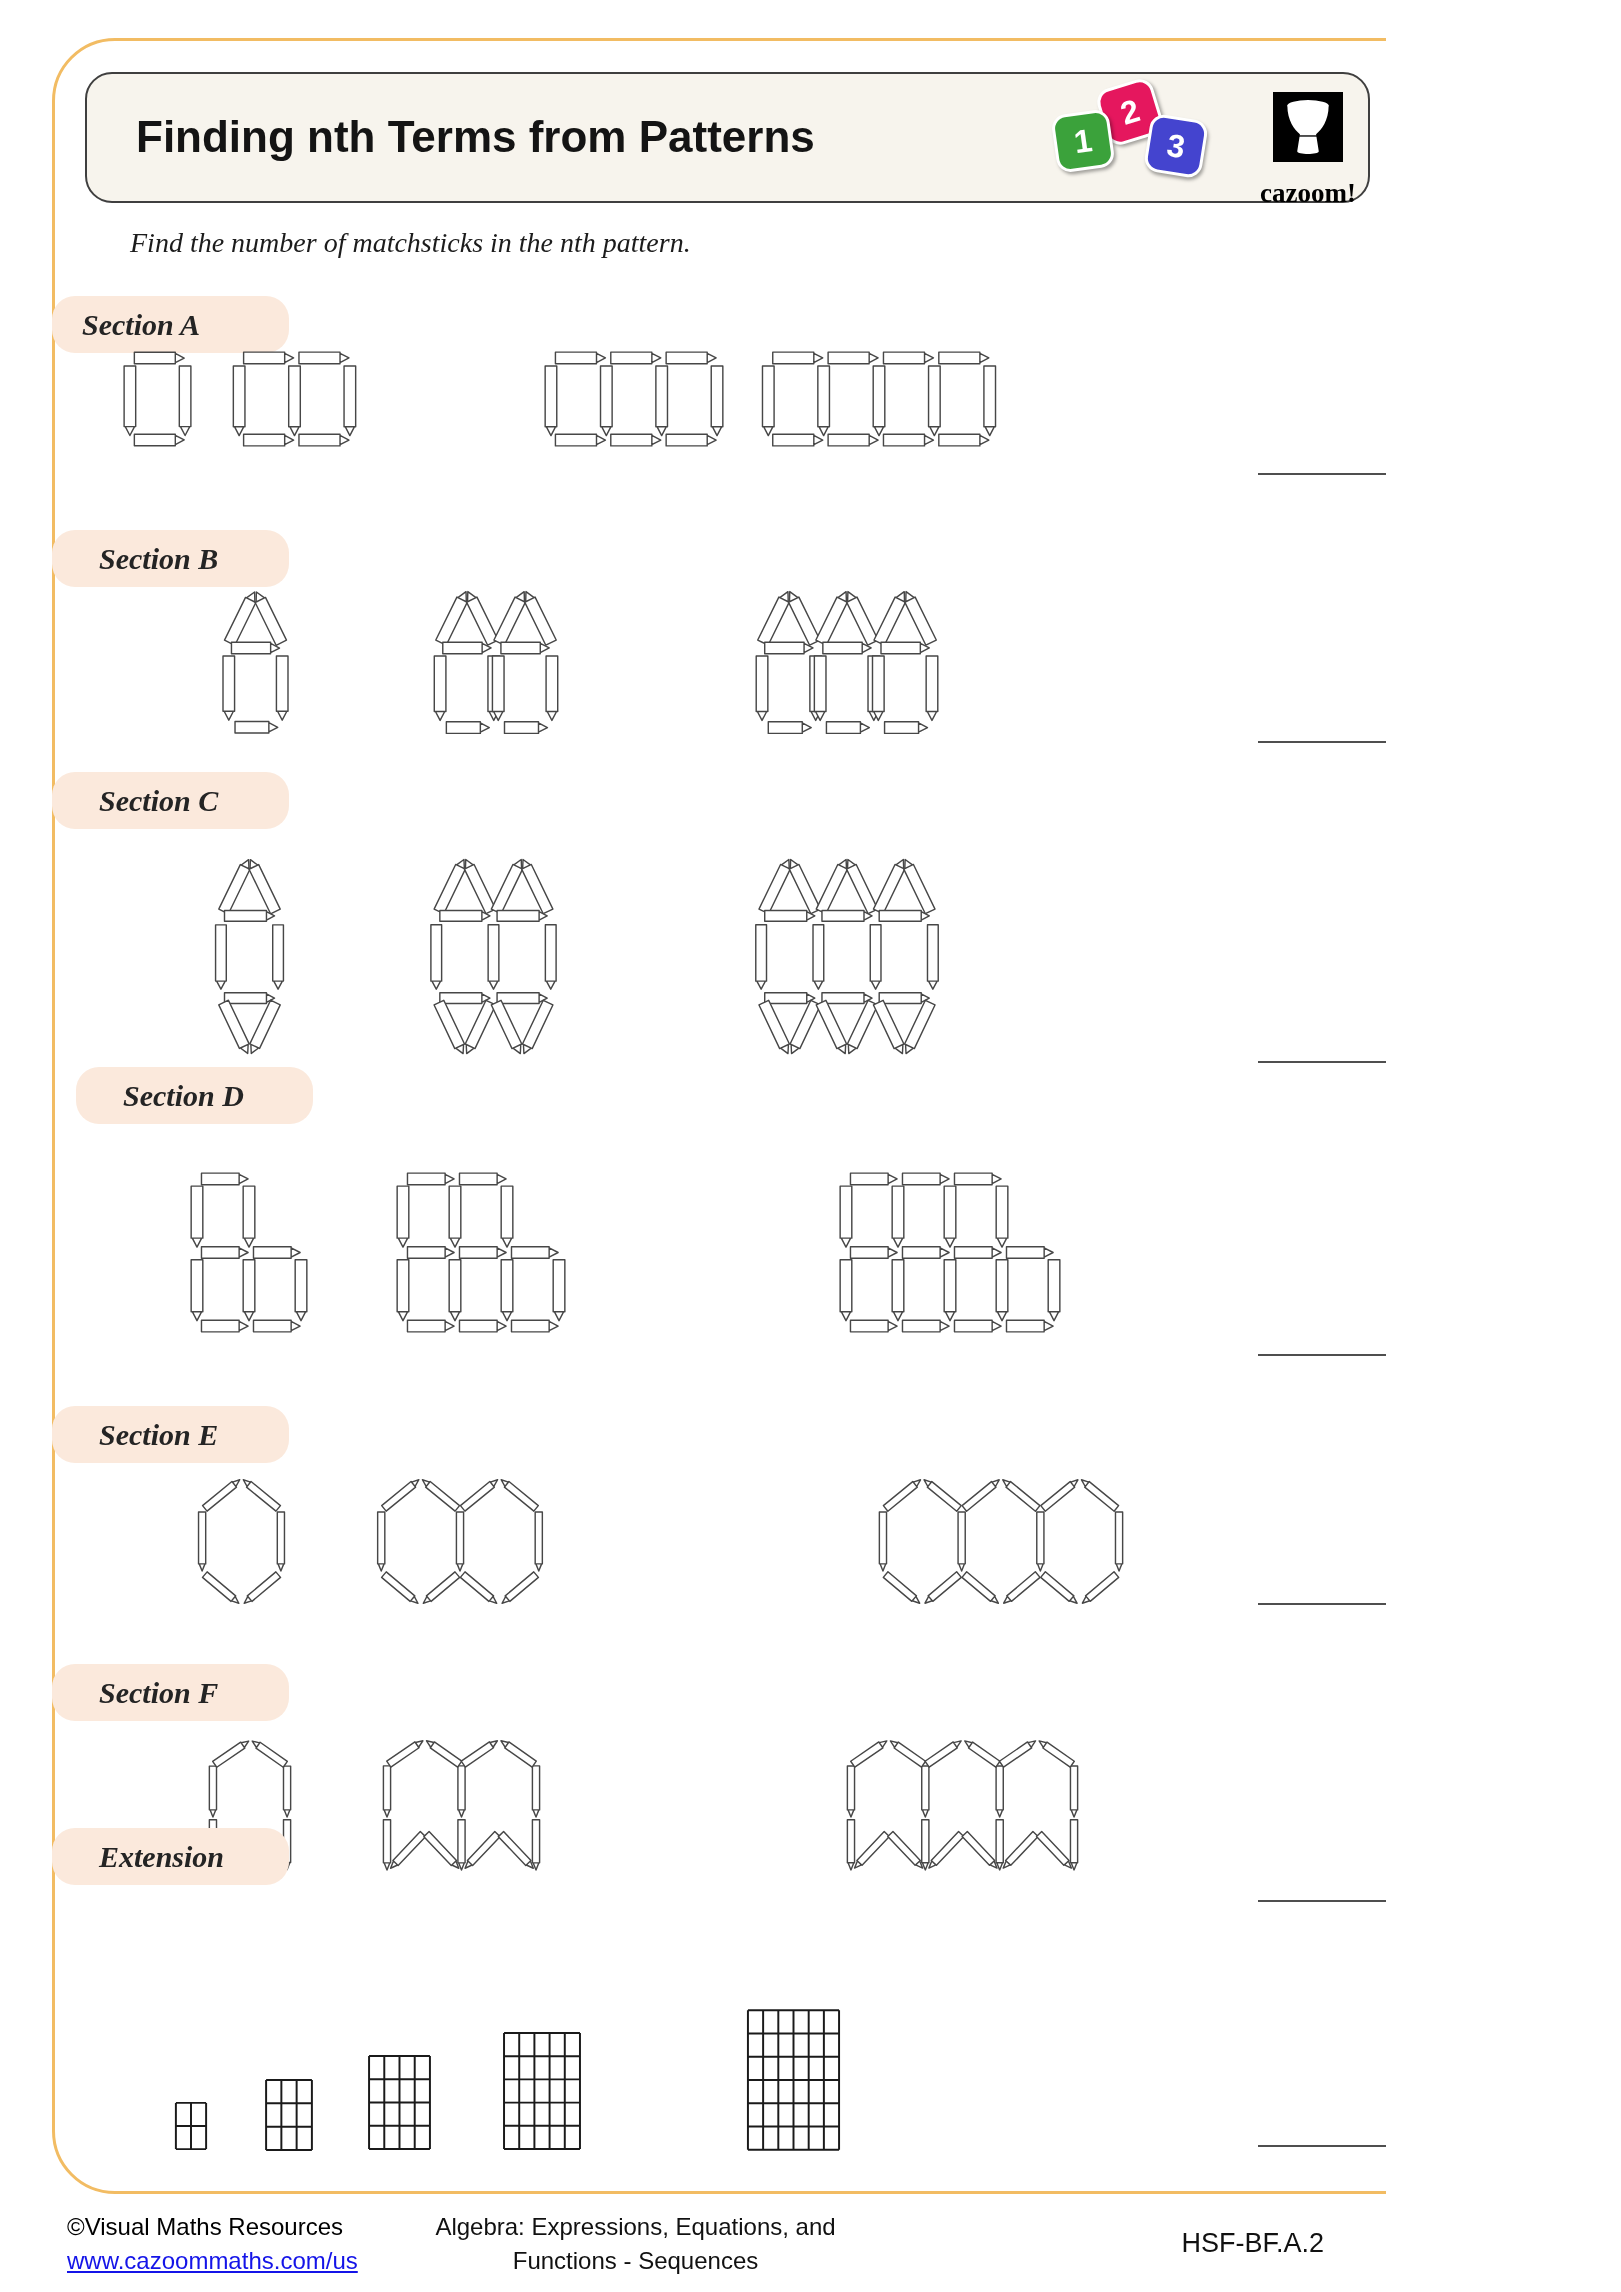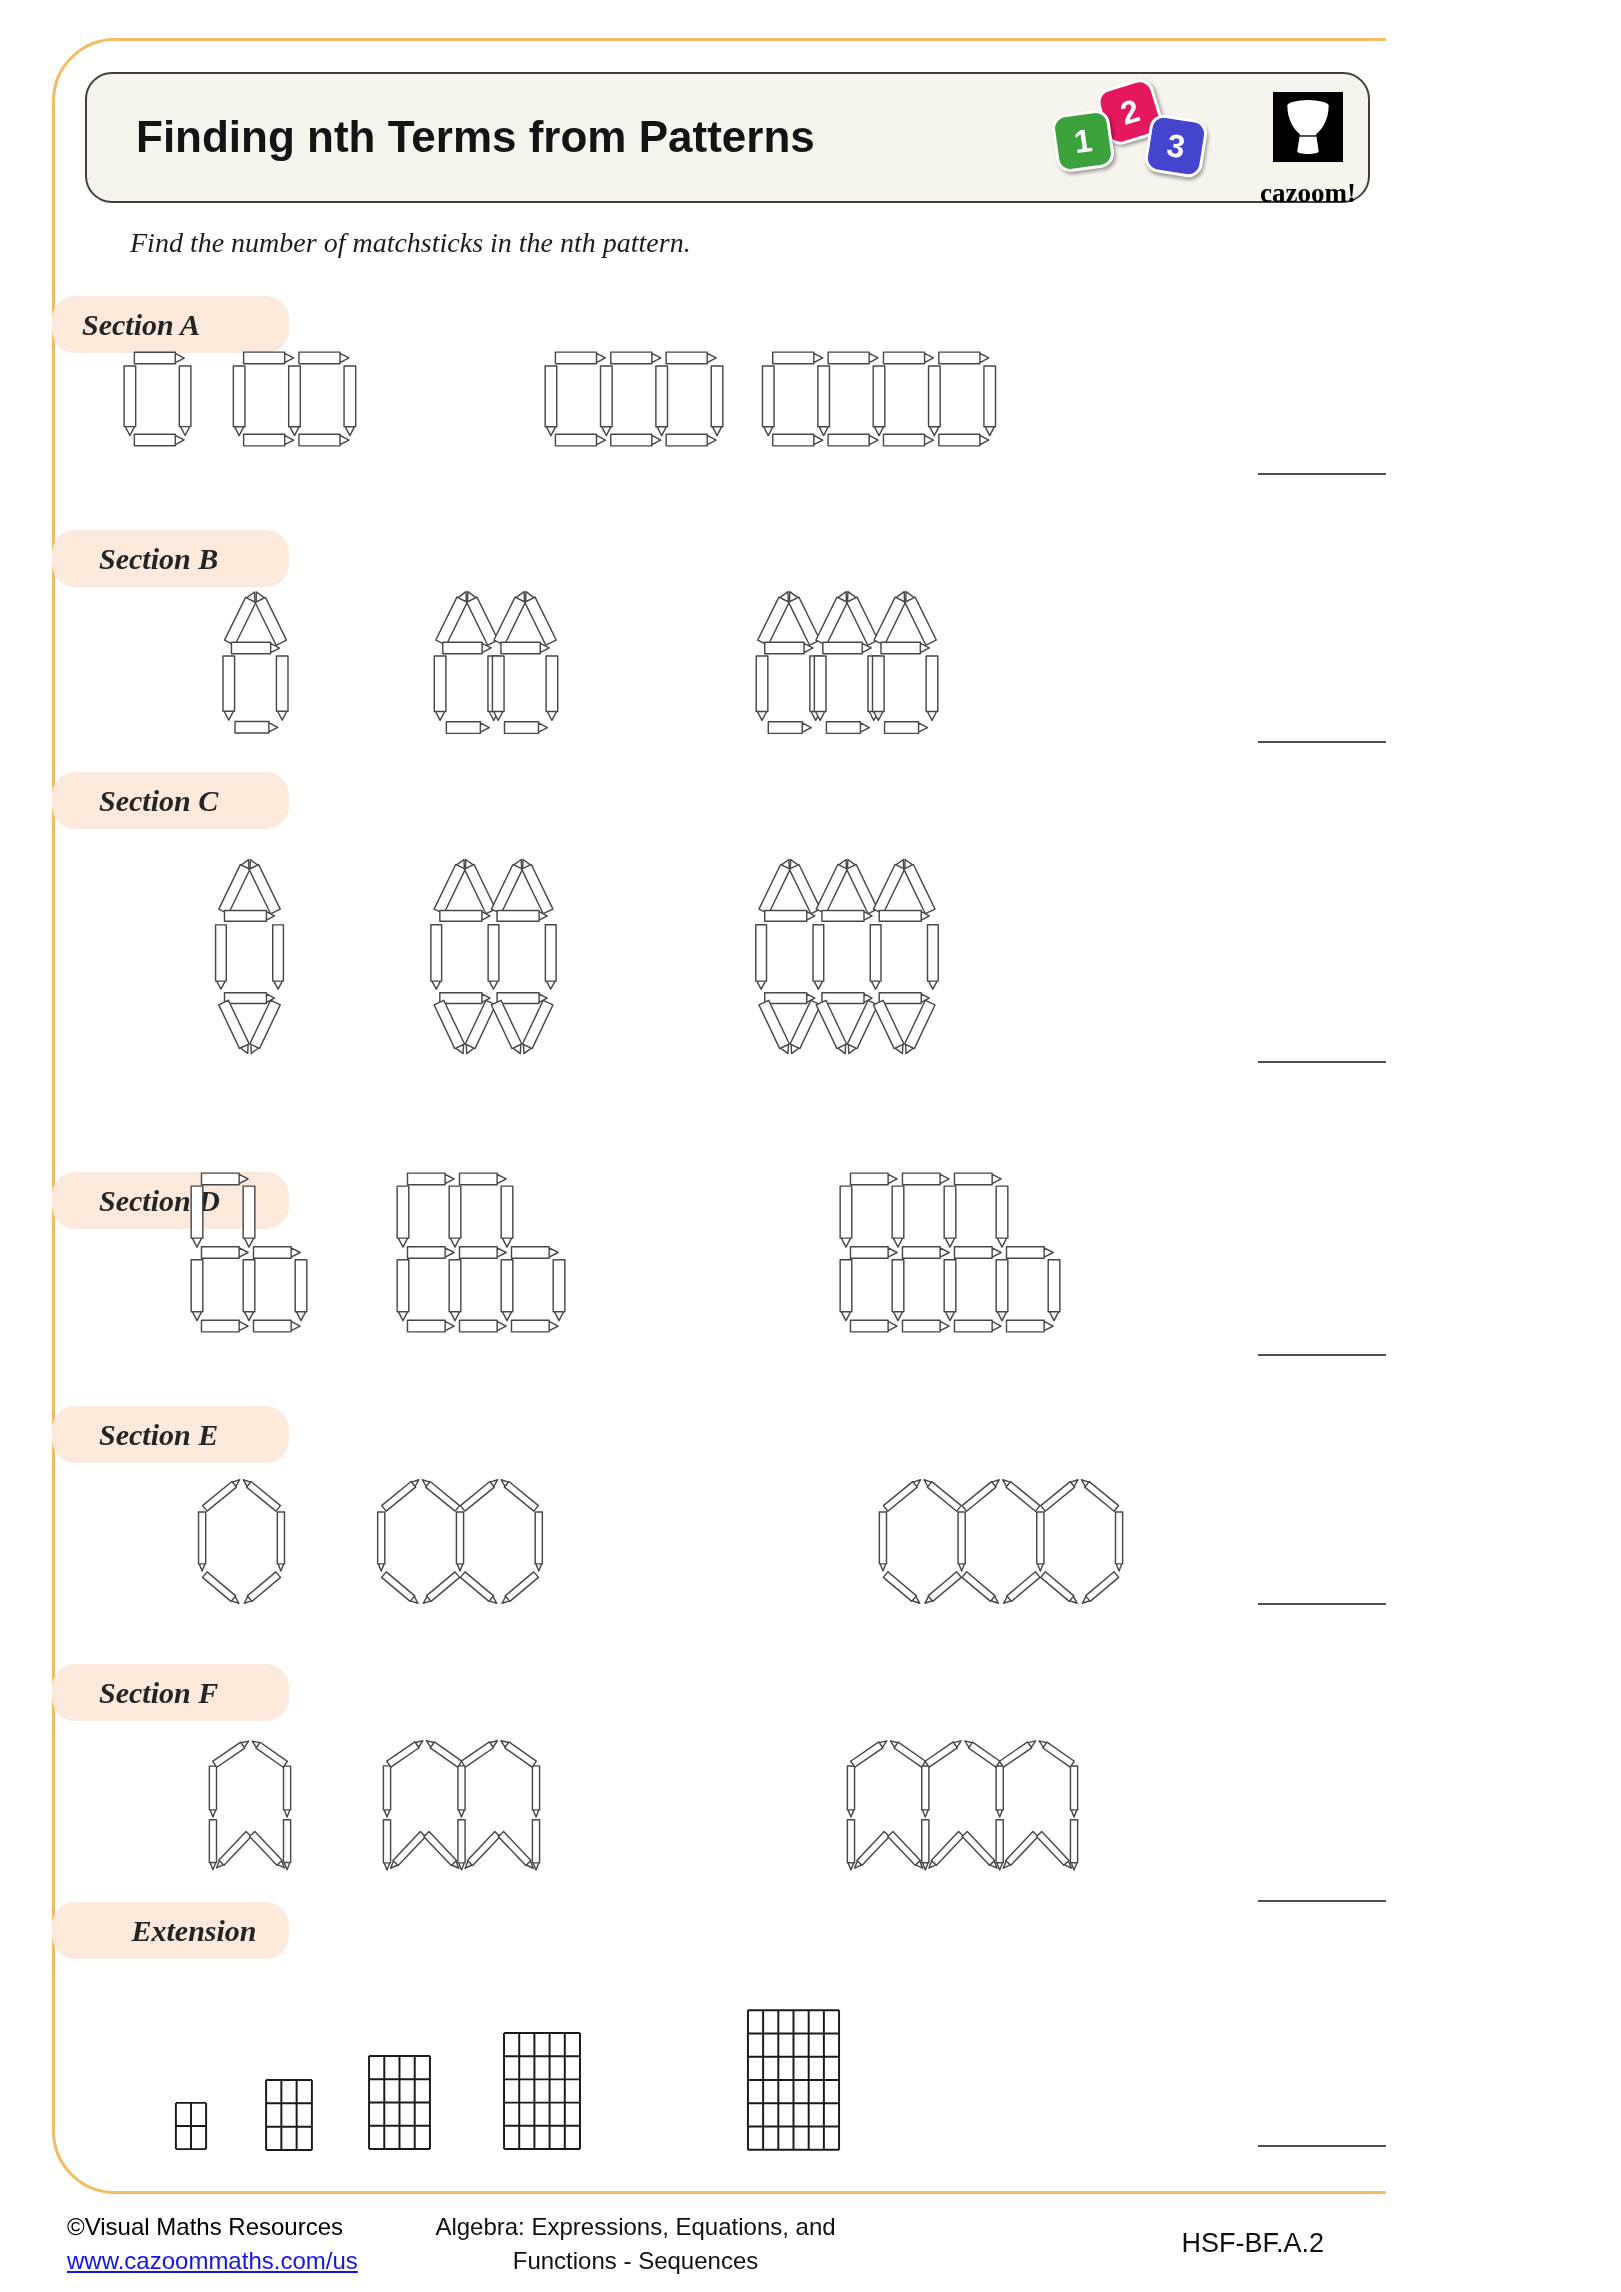--- a/index.html
+++ b/index.html
@@ -256,21 +256,21 @@
         <path d="M132.0 73.0L179.0 73.0L179.0 61.0L132.0 61.0ZM179.0 71.8L188.0 67.0L179.0 62.2Z" fill="#fff" stroke="#474747" stroke-width="1.6" stroke-linejoin="round"></path>
         <path d="M132.0 165.0L179.0 165.0L179.0 153.0L132.0 153.0ZM179.0 163.8L188.0 159.0L179.0 154.2Z" fill="#fff" stroke="#474747" stroke-width="1.6" stroke-linejoin="round"></path>
         <path d="M125.6 166.6L148.7 215.4L159.6 210.3L136.4 161.4ZM149.8 214.9L158.0 221.0L158.5 210.8Z" fill="#fff" stroke="#474747" stroke-width="1.6" stroke-linejoin="round"></path>
         <path d="M183.6 161.4L160.4 210.3L171.3 215.4L194.4 166.6ZM161.5 210.8L162.0 221.0L170.2 214.9Z" fill="#fff" stroke="#474747" stroke-width="1.6" stroke-linejoin="round"></path>
         <path d="M-6.0 77.0L-6.0 140.0L6.0 140.0L6.0 77.0ZM-4.8 140.0L0.0 149.0L4.8 140.0Z" fill="#fff" stroke="#474747" stroke-width="1.6" stroke-linejoin="round"></path>
         <path d="M58.0 77.0L58.0 140.0L70.0 140.0L70.0 77.0ZM59.2 140.0L64.0 149.0L68.8 140.0Z" fill="#fff" stroke="#474747" stroke-width="1.6" stroke-linejoin="round"></path>
         <path d="M122.0 77.0L122.0 140.0L134.0 140.0L134.0 77.0ZM123.2 140.0L128.0 149.0L132.8 140.0Z" fill="#fff" stroke="#474747" stroke-width="1.6" stroke-linejoin="round"></path>
         <path d="M186.0 77.0L186.0 140.0L198.0 140.0L198.0 77.0ZM187.2 140.0L192.0 149.0L196.8 140.0Z" fill="#fff" stroke="#474747" stroke-width="1.6" stroke-linejoin="round"></path>
       </svg>
       <div class="answer-line" style="left: 1258px; top: 1061px;"></div>
-      <div class="pill" style="top: 1172px;">
+      <div class="pill" style="top: 1067px; margin-left: 24px;">
         <span>Section D</span>
       </div>
       <svg class="pattern-svg" width="122" height="165" viewBox="-10 -10 136 184" style="left: 188px; top: 1170px;">
         <path d="M5.0 6.5L47.0 6.5L47.0 -6.5L5.0 -6.5ZM47.0 5.2L57.0 0.0L47.0 -5.2Z" fill="#fff" stroke="#474747" stroke-width="1.6" stroke-linejoin="round"></path>
         <path d="M5.0 88.5L47.0 88.5L47.0 75.5L5.0 75.5ZM47.0 87.2L57.0 82.0L47.0 76.8Z" fill="#fff" stroke="#474747" stroke-width="1.6" stroke-linejoin="round"></path>
         <path d="M63.0 88.5L105.0 88.5L105.0 75.5L63.0 75.5ZM105.0 87.2L115.0 82.0L105.0 76.8Z" fill="#fff" stroke="#474747" stroke-width="1.6" stroke-linejoin="round"></path>
         <path d="M5.0 170.5L47.0 170.5L47.0 157.5L5.0 157.5ZM47.0 169.2L57.0 164.0L47.0 158.8Z" fill="#fff" stroke="#474747" stroke-width="1.6" stroke-linejoin="round"></path>
         <path d="M63.0 170.5L105.0 170.5L105.0 157.5L63.0 157.5ZM105.0 169.2L115.0 164.0L105.0 158.8Z" fill="#fff" stroke="#474747" stroke-width="1.6" stroke-linejoin="round"></path>
         <path d="M-6.5 8.0L-6.5 66.0L6.5 66.0L6.5 8.0ZM-5.2 66.0L0.0 76.0L5.2 66.0Z" fill="#fff" stroke="#474747" stroke-width="1.6" stroke-linejoin="round"></path>
         <path d="M51.5 8.0L51.5 66.0L64.5 66.0L64.5 8.0ZM52.8 66.0L58.0 76.0L63.2 66.0Z" fill="#fff" stroke="#474747" stroke-width="1.6" stroke-linejoin="round"></path>
@@ -406,21 +406,21 @@
         <path d="M87.3 31.3L118.7 9.8L114.1 3.2L82.7 24.7ZM118.2 9.2L123.0 2.0L114.6 3.9Z" fill="#fff" stroke="#474747" stroke-width="1.6" stroke-linejoin="round"></path>
         <path d="M166.3 24.7L135.8 3.3L131.2 9.9L161.7 31.3ZM135.4 4.0L127.0 2.0L131.7 9.2Z" fill="#fff" stroke="#474747" stroke-width="1.6" stroke-linejoin="round"></path>
         <path d="M120.1 103.2L89.6 135.4L95.4 140.9L125.9 108.8ZM90.2 136.0L87.0 144.0L94.8 140.4Z" fill="#fff" stroke="#474747" stroke-width="1.6" stroke-linejoin="round"></path>
         <path d="M124.1 108.8L154.6 140.9L160.4 135.4L129.9 103.2ZM155.2 140.4L163.0 144.0L159.8 136.0Z" fill="#fff" stroke="#474747" stroke-width="1.6" stroke-linejoin="round"></path>
         <path d="M170.3 31.3L201.7 9.8L197.1 3.2L165.7 24.7ZM201.2 9.2L206.0 2.0L197.6 3.9Z" fill="#fff" stroke="#474747" stroke-width="1.6" stroke-linejoin="round"></path>
         <path d="M249.3 24.7L218.8 3.3L214.2 9.9L244.7 31.3ZM218.4 4.0L210.0 2.0L214.7 9.2Z" fill="#fff" stroke="#474747" stroke-width="1.6" stroke-linejoin="round"></path>
         <path d="M203.1 103.2L172.6 135.4L178.4 140.9L208.9 108.8ZM173.2 136.0L170.0 144.0L177.8 140.4Z" fill="#fff" stroke="#474747" stroke-width="1.6" stroke-linejoin="round"></path>
         <path d="M207.1 108.8L237.6 140.9L243.4 135.4L212.9 103.2ZM238.2 140.4L246.0 144.0L242.8 136.0Z" fill="#fff" stroke="#474747" stroke-width="1.6" stroke-linejoin="round"></path>
       </svg>
       <div class="answer-line" style="left: 1258px; top: 1900px;"></div>
-      <div class="pill" style="top: 1902px; justify-content: center;">
+      <div class="pill" style="top: 1828px;">
         <span>Extension</span>
       </div>
       <svg class="pattern-svg" width="48" height="64" viewBox="-10 -10 54 72" style="left: 167px; top: 2094px;">
         <path d="M0 0L34 0M0 0L0 52M0 26L34 26M17 0L17 52M0 52L34 52M34 0L34 52" fill="none" stroke="#1a1a1a" stroke-width="2.2"></path>
       </svg>
       <svg class="pattern-svg" width="64" height="88" viewBox="-10 -10 71 98" style="left: 257px; top: 2071px;">
         <path d="M0 0L51 0M0 0L0 78M0 26L51 26M17 0L17 78M0 52L51 52M34 0L34 78M0 78L51 78M51 0L51 78" fill="none" stroke="#1a1a1a" stroke-width="2.2"></path>
       </svg>
       <svg class="pattern-svg" width="79" height="111" viewBox="-10 -10 88 124" style="left: 360px; top: 2047px;">
         <path d="M0 0L68 0M0 0L0 104M0 26L68 26M17 0L17 104M0 52L68 52M34 0L34 104M0 78L68 78M51 0L51 104M0 104L68 104M68 0L68 104" fill="none" stroke="#1a1a1a" stroke-width="2.2"></path>

